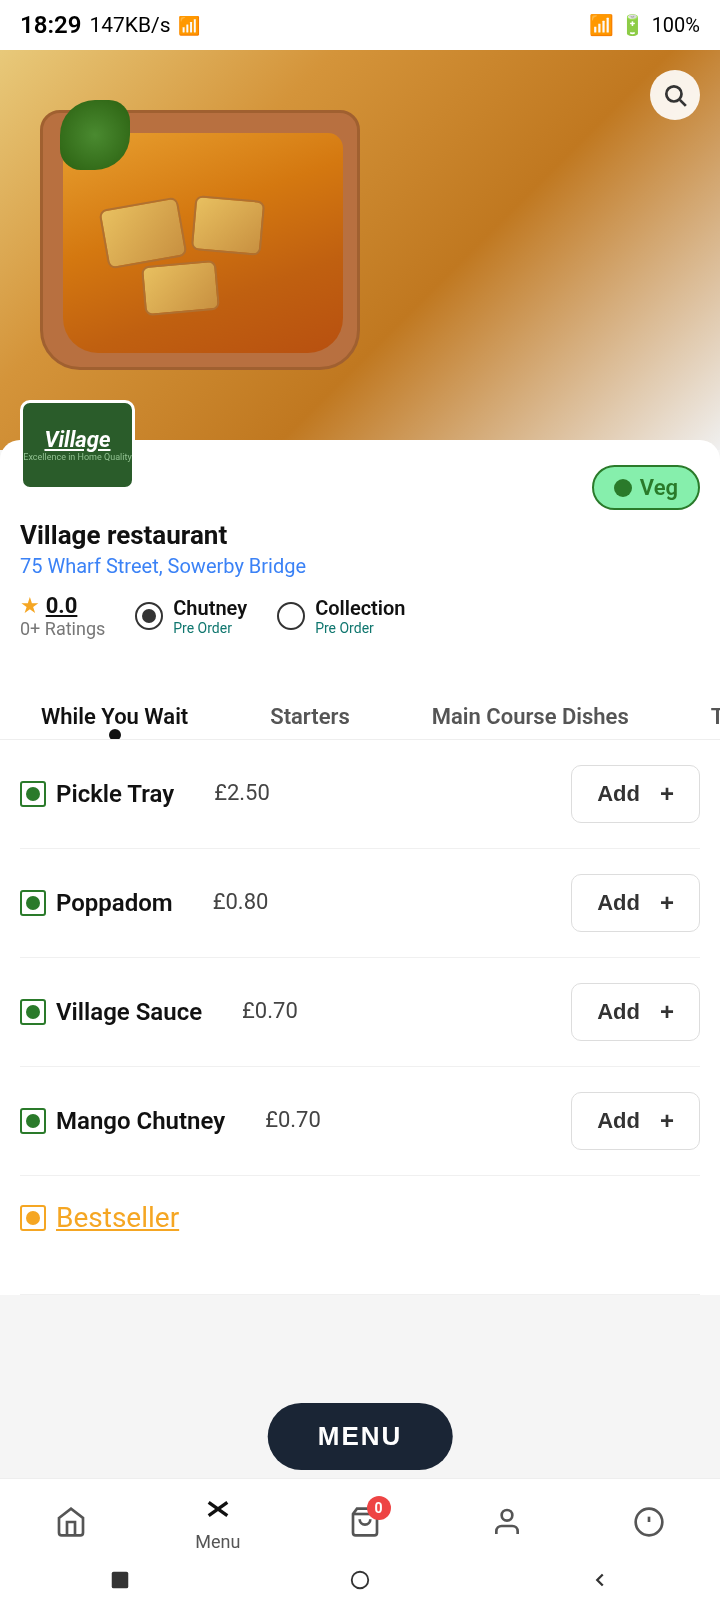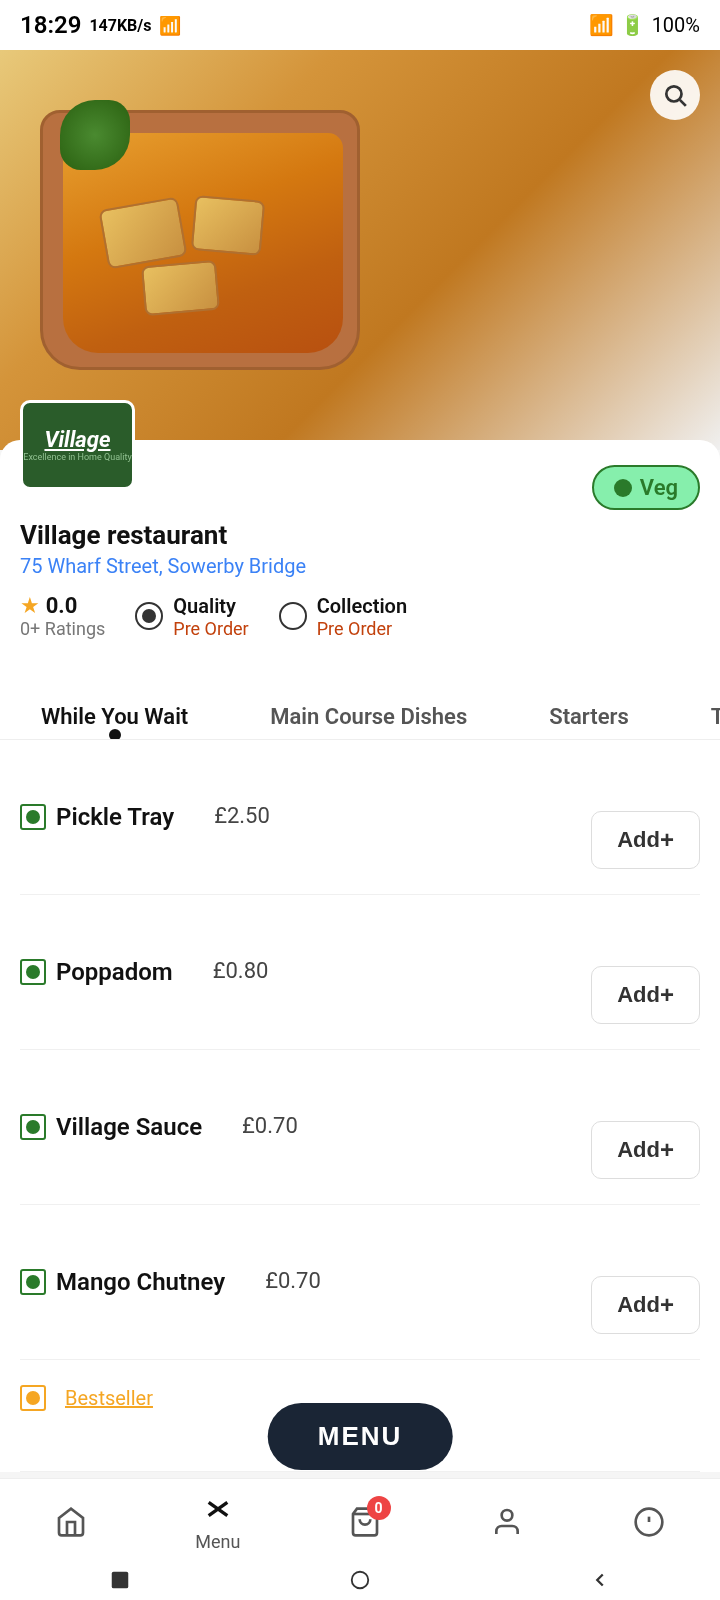--- a/index.html
+++ b/index.html
@@ -213,20 +213,21 @@
       gap: 6px;
     }
     .star-icon {
       color: #f5a623;
       font-size: 22px;
     }
     .rating-value {
       font-size: 22px;
       font-weight: 700;
       color: #111;
+      text-decoration: underline;
     }
     .rating-count {
       font-size: 18px;
       color: #777;
     }
     .order-options {
       display: flex;
       gap: 30px;
     }
     .order-option {
@@ -253,22 +254,22 @@
     .order-option-text {
       display: flex;
       flex-direction: column;
     }
     .order-option-label {
       font-size: 20px;
       font-weight: 600;
       color: #111;
     }
     .order-option-sublabel {
-      font-size: 18px;
-      color: #c2410c;
+      font-size: 14px;
+      color: #0f766e;
     }
 
     
     .category-tabs {
       background: #fff;
       display: flex;
       overflow-x: auto;
       padding: 15px 0 0 0;
       border-bottom: 1px solid #eee;
       scrollbar-width: none;
@@ -365,31 +366,30 @@
     }
     .item-bestseller-label {
       font-size: 18px;
       color: #f5a623;
       text-decoration: underline;
       margin-left: 36px;
     }
     .add-button {
       display: flex;
       align-items: center;
-      gap: 0;
+      gap: 20px;
       padding: 14px 25px;
       border: 1.5px solid #ddd;
       border-radius: 10px;
       background: #fff;
       cursor: pointer;
       font-size: 22px;
       font-weight: 600;
       color: #333;
       flex-shrink: 0;
-      margin-top: 46px;
     }
     .add-plus {
       font-size: 24px;
       color: #333;
     }
 
     
     .menu-float-btn {
       position: fixed;
       bottom: 130px;
@@ -478,21 +478,21 @@
       align-items: center;
       justify-content: center;
     }
   </style>
 </head>
 <body>
 
 <div class="status-bar">
   <div class="status-left">
     <span>18:29</span>
-    <span style="font-size:16px; font-weight:700;">147KB/s</span>
+    <span style="font-size:21px; font-weight:400;">147KB/s</span>
     <span style="font-size:18px;">📶</span>
   </div>
   <div class="status-right">
     <span>📶</span>
     <span>🔋</span>
     <span>100%</span>
   </div>
 </div>
 
 <div class="hero-container">
@@ -543,40 +543,40 @@
       </div>
       <span class="rating-count">0+ Ratings</span>
     </div>
 
     <div class="order-options">
       <div class="order-option">
         <div class="radio-outer">
           <div class="radio-inner"></div>
         </div>
         <div class="order-option-text">
-          <span class="order-option-label">Quality</span>
+          <span class="order-option-label">Chutney</span>
           <span class="order-option-sublabel">Pre Order</span>
         </div>
       </div>
       <div class="order-option">
         <div class="radio-outer">
         </div>
         <div class="order-option-text">
           <span class="order-option-label">Collection</span>
           <span class="order-option-sublabel">Pre Order</span>
         </div>
       </div>
     </div>
   </div>
 </div>
 
 <div class="category-tabs">
   <div class="tab-item active">While You Wait</div>
+  <div class="tab-item">Starters</div>
   <div class="tab-item">Main Course Dishes</div>
-  <div class="tab-item">Starters</div>
   <div class="tab-item">T...</div>
 </div>
 
 <div class="menu-list">
 
   <div class="menu-item">
     <div class="menu-item-left">
       <div class="menu-item-name-row">
         <div class="veg-indicator">
           <div class="veg-indicator-dot"></div>
@@ -638,21 +638,21 @@
       <span class="add-plus">+</span>
     </button>
   </div>
 
   <div class="menu-item" style="padding-bottom: 60px;">
     <div class="menu-item-left">
       <div class="menu-item-name-row">
         <div class="bestseller-indicator">
           <div class="bestseller-dot"></div>
         </div>
-        <span class="item-bestseller-label" style="margin-left: 9px; font-size: 20px; color: #f5a623; text-decoration: underline;">Bestseller</span>
+        <span class="item-bestseller-label" style="margin-left: 0; font-size: 28px; color: #f5a623; text-decoration: underline;">Bestseller</span>
       </div>
     </div>
   </div>
 
 </div>
 
 <button class="menu-float-btn">MENU</button>
 
 <div class="bottom-nav">
   <div class="nav-item">

